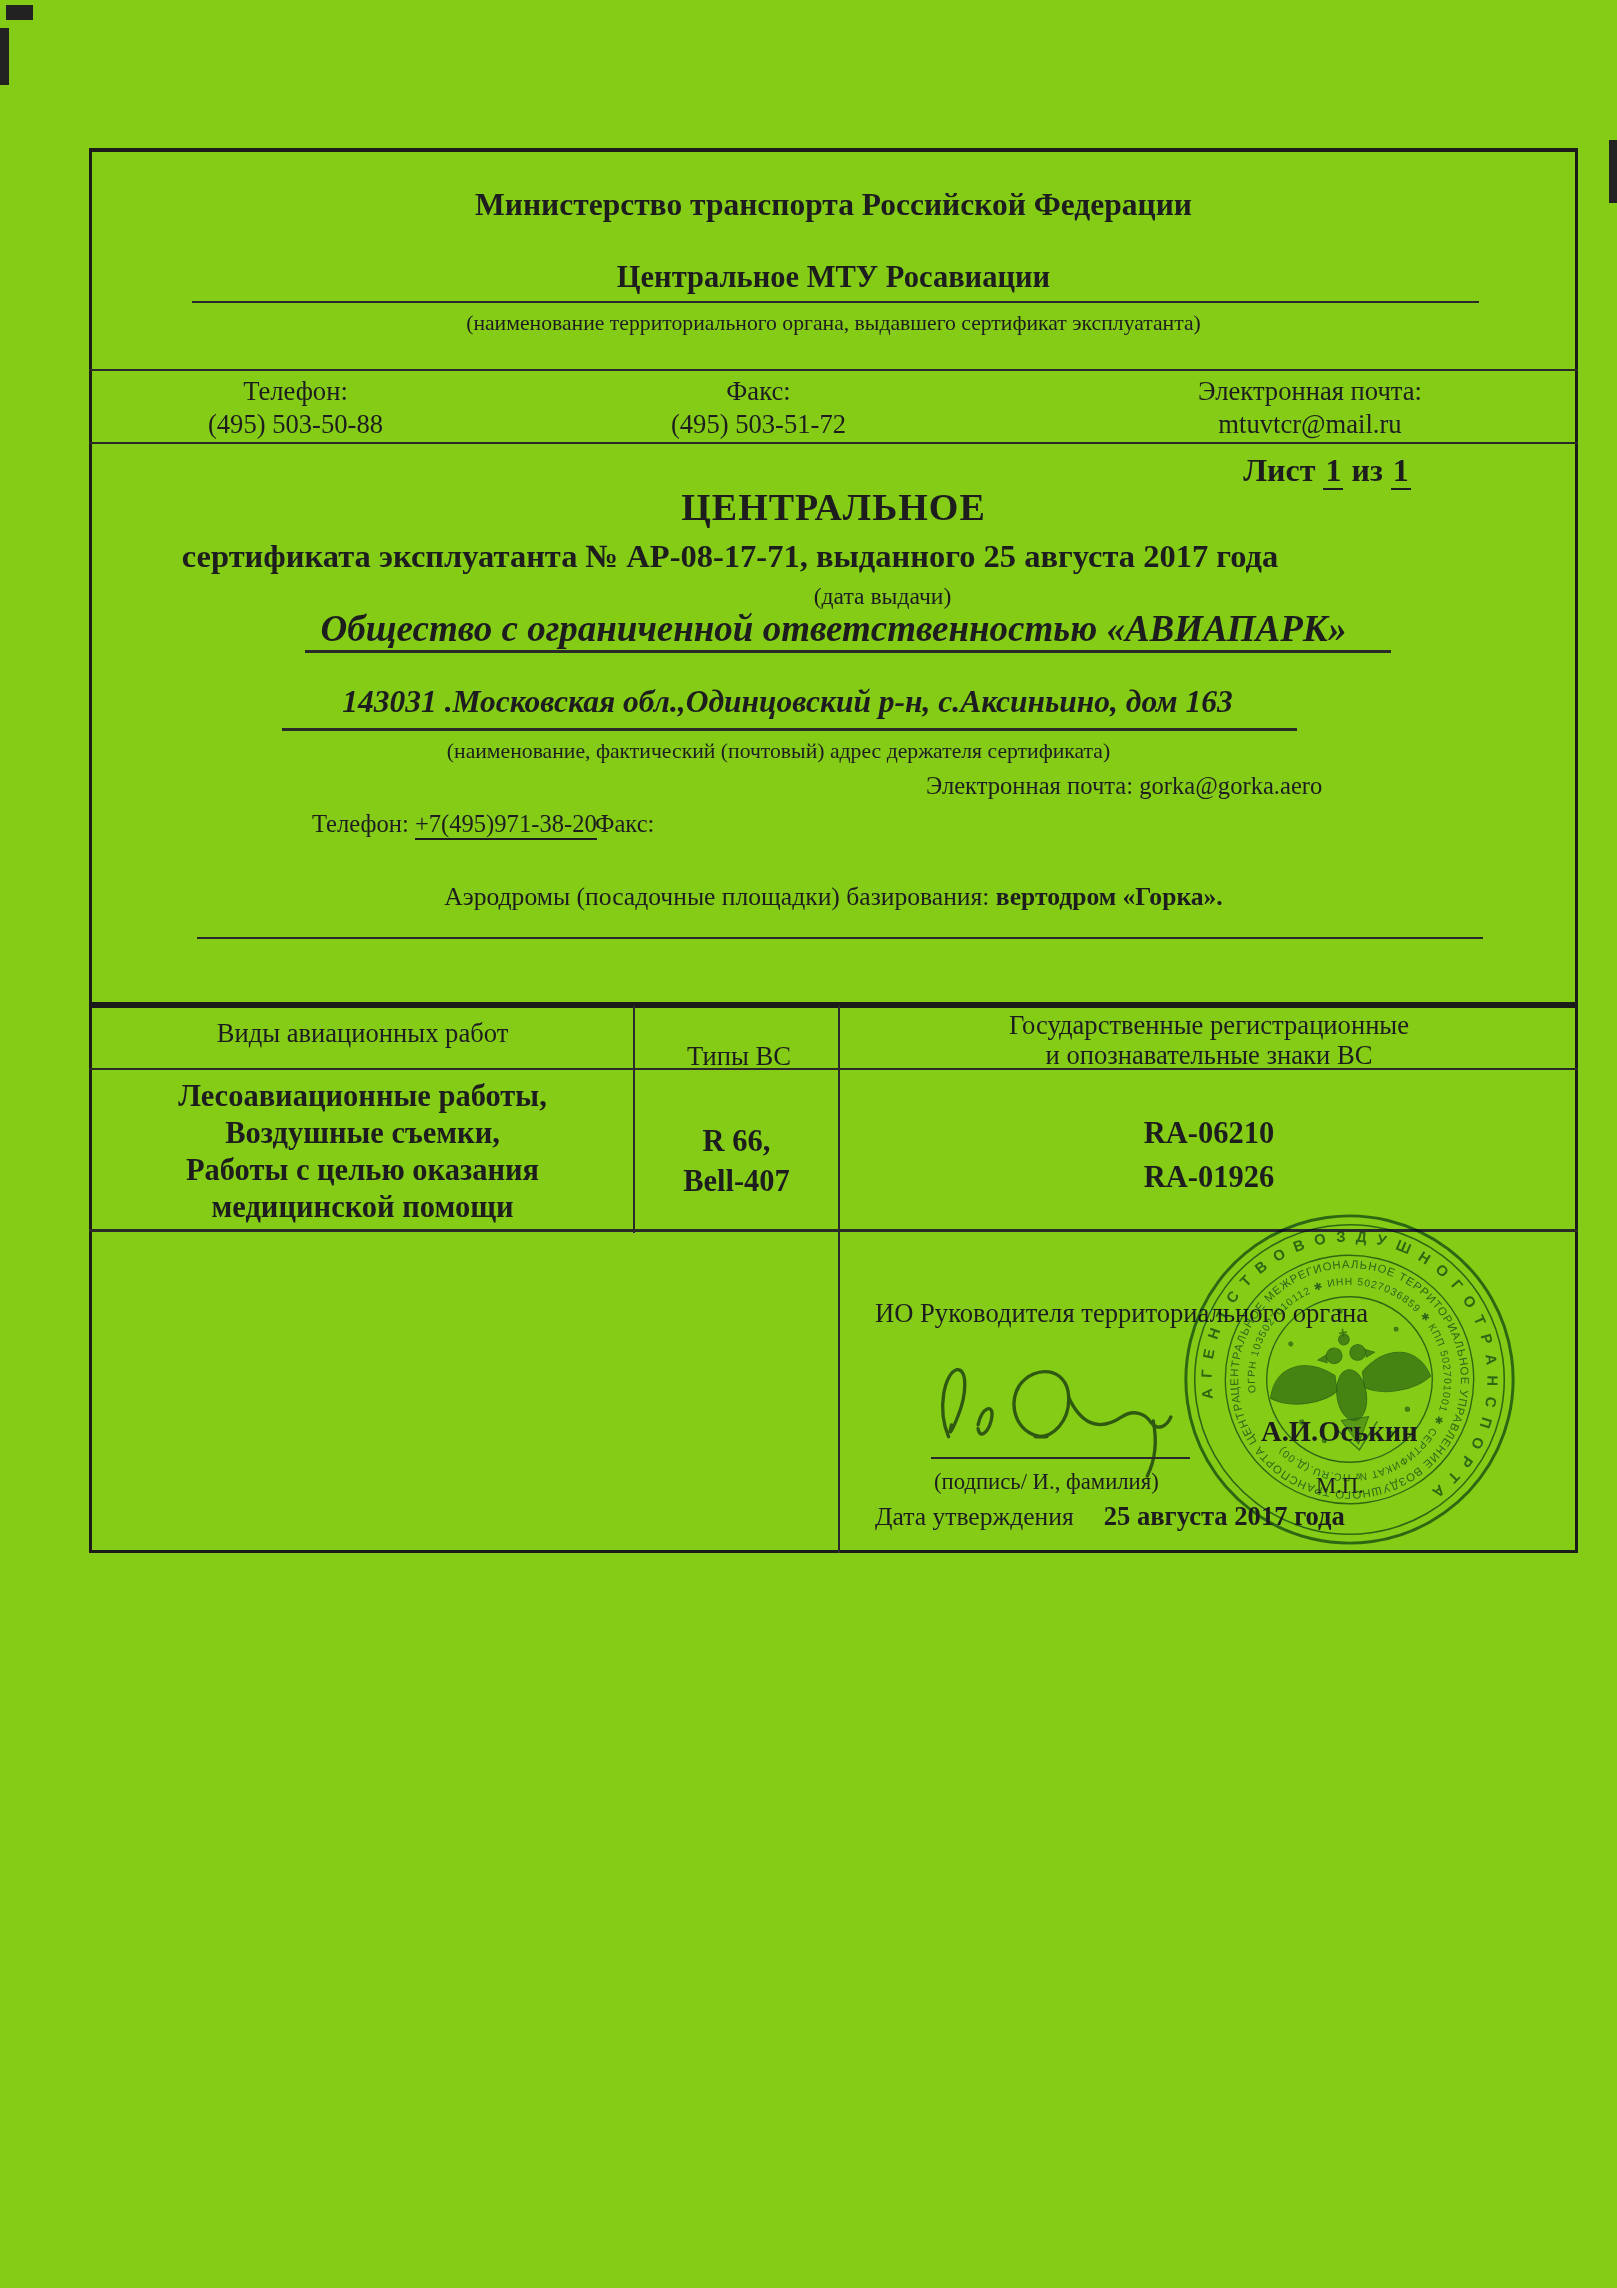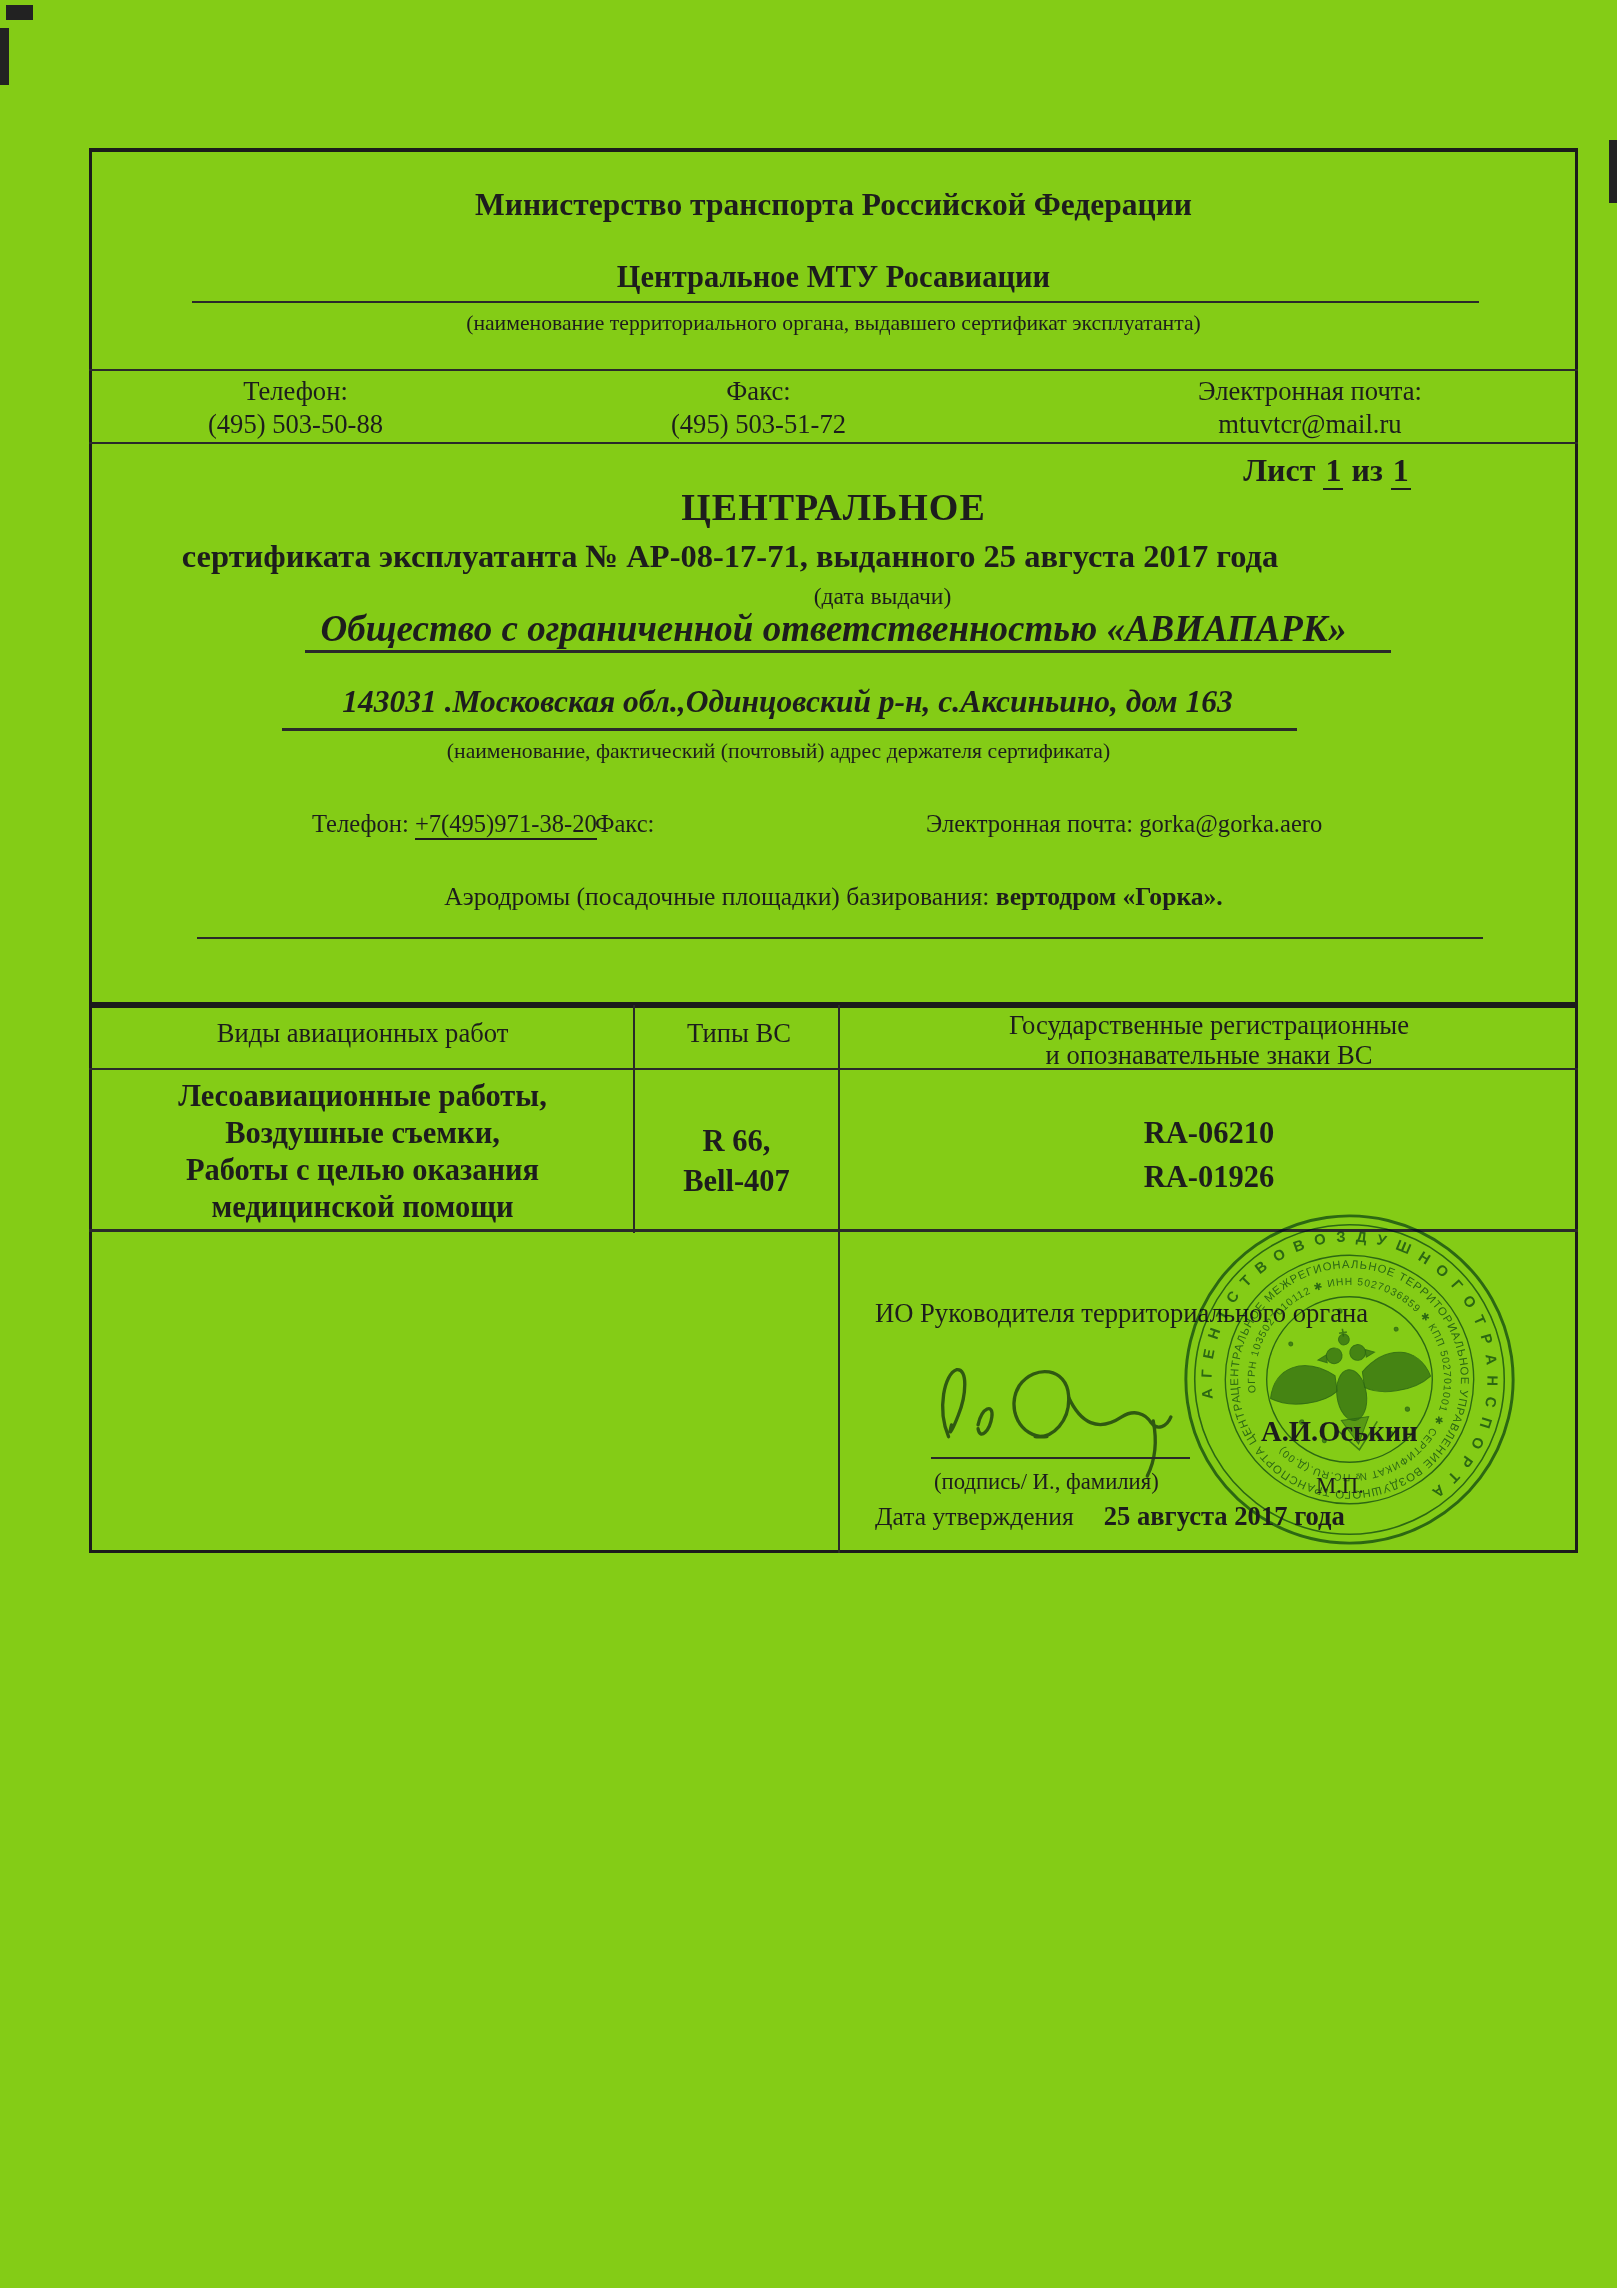--- a/index.html
+++ b/index.html
@@ -99,39 +99,39 @@
   <div class="ln" style="left:305px;top:650px;width:1086px;height:3px;"></div>
   <div class="abs ctr address bi">143031 .Московская обл.,Одинцовский р-н, с.Аксиньино, дом 163</div>
   <div class="ln" style="left:282px;top:728px;width:1015px;height:3px;"></div>
   <div class="abs ctr cap2">(наименование, фактический (почтовый) адрес держателя сертификата)</div>
 
   <div class="abs ph2" style="left:312px;top:810px;">
     <span>Телефон:</span>
     <span class="uv">+7(495)971-38-20</span>
   </div>
   <div class="abs ph2" style="left:595px;top:810px;">Факс:</div>
-  <div class="abs ph2" style="left:926px;top:810px;">
+  <div class="abs ph2" style="left:926px;top:772px;">
     <span>Электронная почта:</span>
     <span>gorka@gorka.aero</span>
   </div>
 
   <div class="abs ctr aero">
     <span>Аэродромы (посадочные площадки) базирования:</span>
     <span class="b">вертодром «Горка».</span>
   </div>
   <div class="ln" style="left:197px;top:937px;width:1286px;height:2px;"></div>
 
   <div class="tablebox"></div>
   <div class="ln" style="left:633px;top:1005px;width:2px;height:228px;"></div>
   <div class="ln" style="left:838px;top:1005px;width:2px;height:548px;"></div>
   <div class="ln" style="left:89px;top:1068px;width:1489px;height:2px;"></div>
   <div class="ln" style="left:89px;top:1229px;width:1489px;height:3px;"></div>
 
   <div class="abs ctr th" style="left:89px;top:1019px;width:547px;">Виды авиационных работ</div>
-  <div class="abs ctr th" style="left:635px;top:1019px;width:208px;">Типы ВС</div>
+  <div class="abs ctr th" style="left:635px;top:1042px;width:208px;">Типы ВС</div>
   <div class="abs ctr th" style="left:840px;top:1011px;width:738px;">
     <div>Государственные регистрационные</div>
     <div>и опознавательные знаки ВС</div>
   </div>
 
   <div class="abs ctr works">
     <div>Лесоавиационные работы,</div>
     <div>Воздушные съемки,</div>
     <div>Работы с целью оказания</div>
     <div>медицинской помощи</div>

